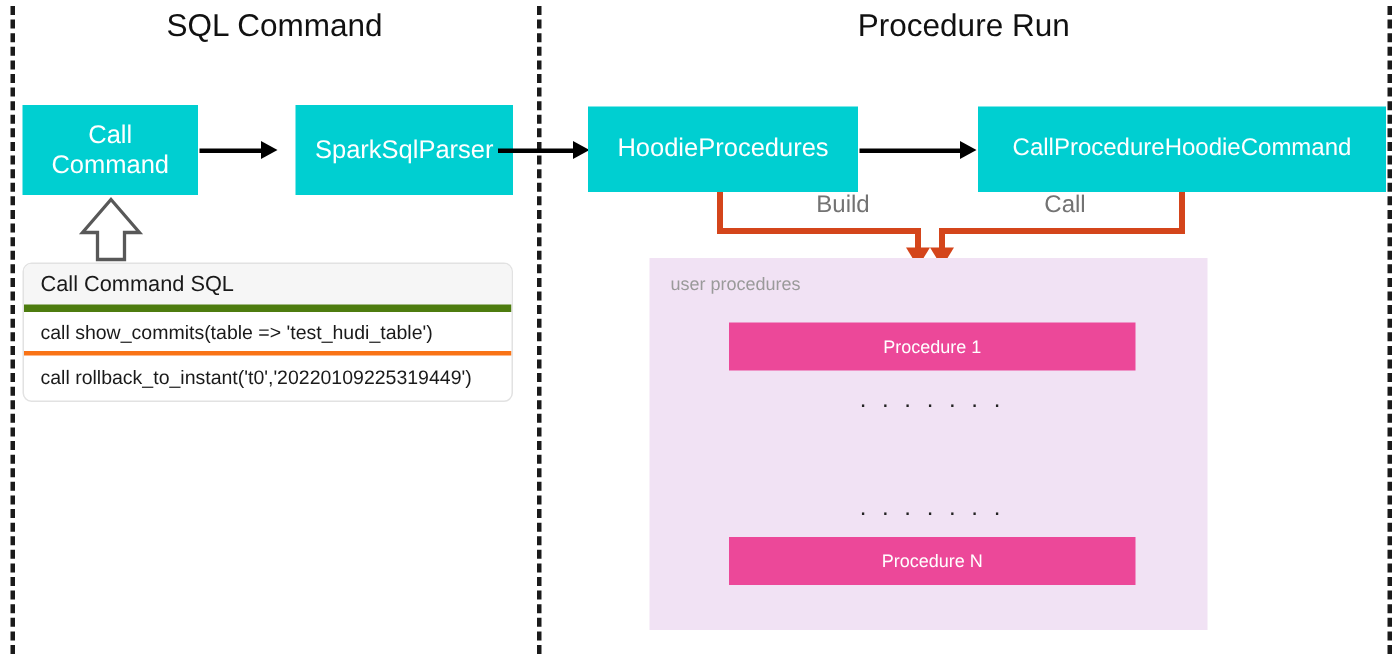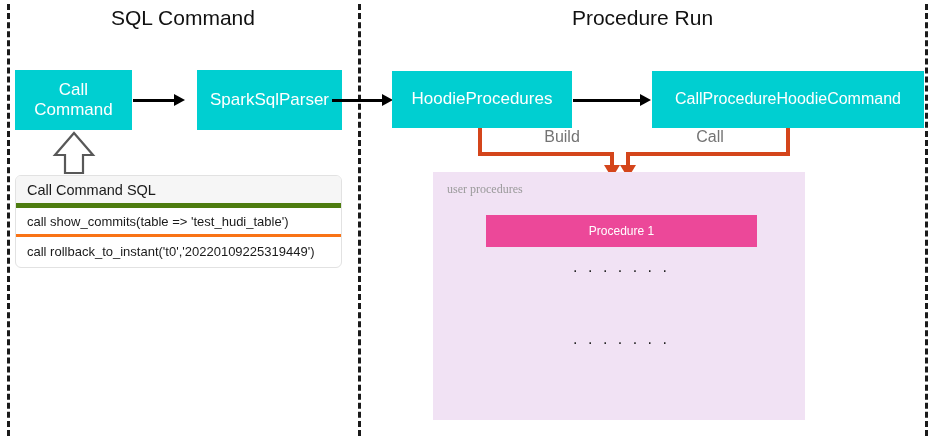--- a/index.html
+++ b/index.html
@@ -105,21 +105,20 @@
   .proc-panel {
     position: absolute;
     background: #F1E2F4;
   }
   .proc-panel-label {
     position: absolute;
     left: 14px;
     top: 10px;
     font-size: 12px;
     color: #9a9a9a;
-    font-family: Liberation Serif, serif;
   }
   .proc-box {
     position: absolute;
     background: #ec4899;
     color: #ffffff;
     font-size: 12px;
     display: flex;
     align-items: center;
     justify-content: center;
   }
@@ -216,14 +215,15 @@
     <div class="proc-panel-label">user procedures</div>
   </div>
 
   <div class="proc-box" style="left:486px; top:215px; width:271px; height:32px;">Procedure 1</div>
 
   <div class="proc-dots" style="left:486px; top:258px; width:271px;">. . . . . . .</div>
 
 
   <div class="proc-dots" style="left:486px; top:330px; width:271px;">. . . . . . .</div>
 
+  <div class="proc-box" style="left:486px; top:358px; width:271px; height:32px;">Procedure N</div>
 
 </div>
 
 </body></html>

